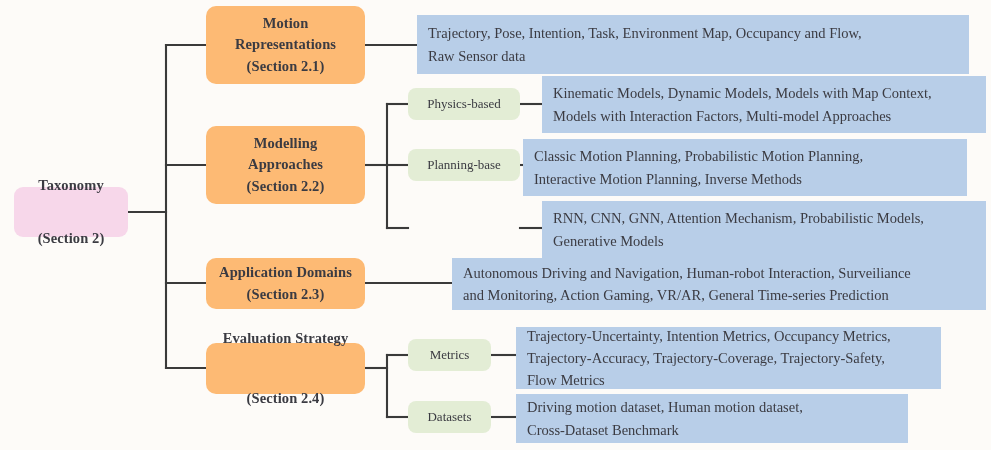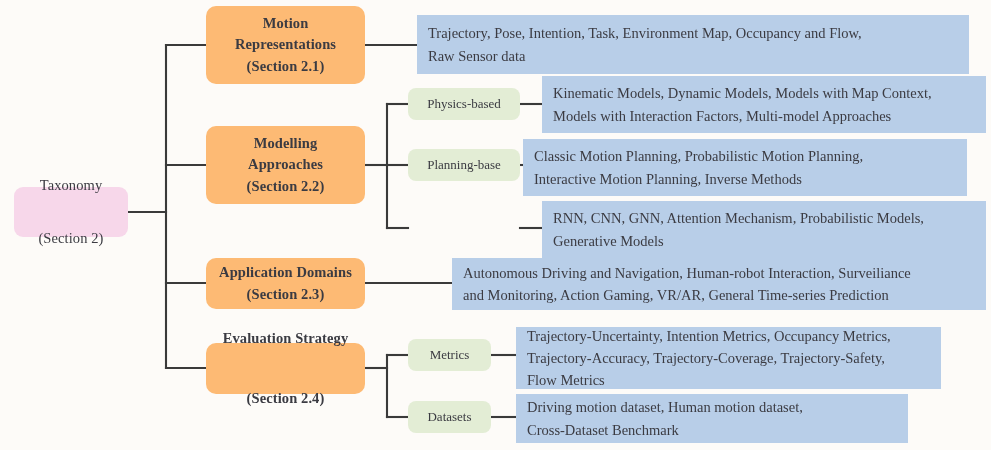--- a/index.html
+++ b/index.html
@@ -36,21 +36,21 @@
     flex-direction: column;
     align-items: center;
     justify-content: center;
     text-align: center;
     color: #3B3B42;
   }
   
   .node-root {
     background: #F7D7EA;
     border-radius: 9px;
-    font-weight: normal;
+    font-weight: bold;
     font-size: 14.5px;
     line-height: 1.42;
     letter-spacing: 0.1px;
     gap: 32px;
   }
   
   .node-cat {
     background: #fdba74;
     border-radius: 10px;
     font-weight: bold;

